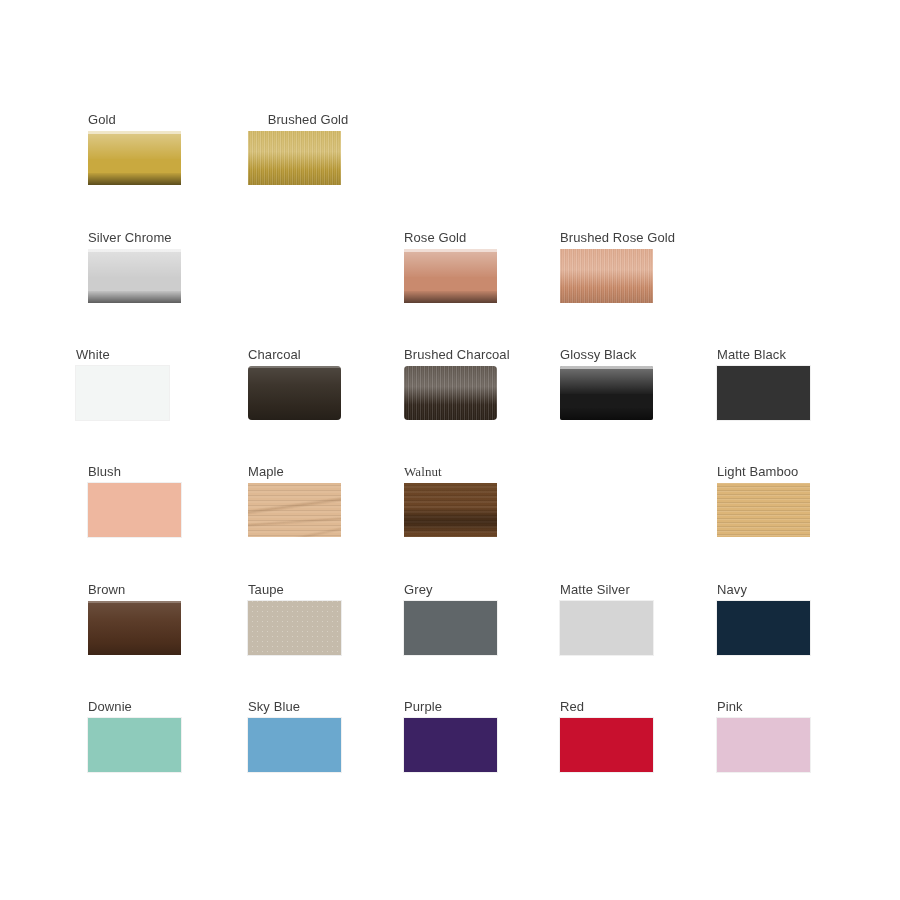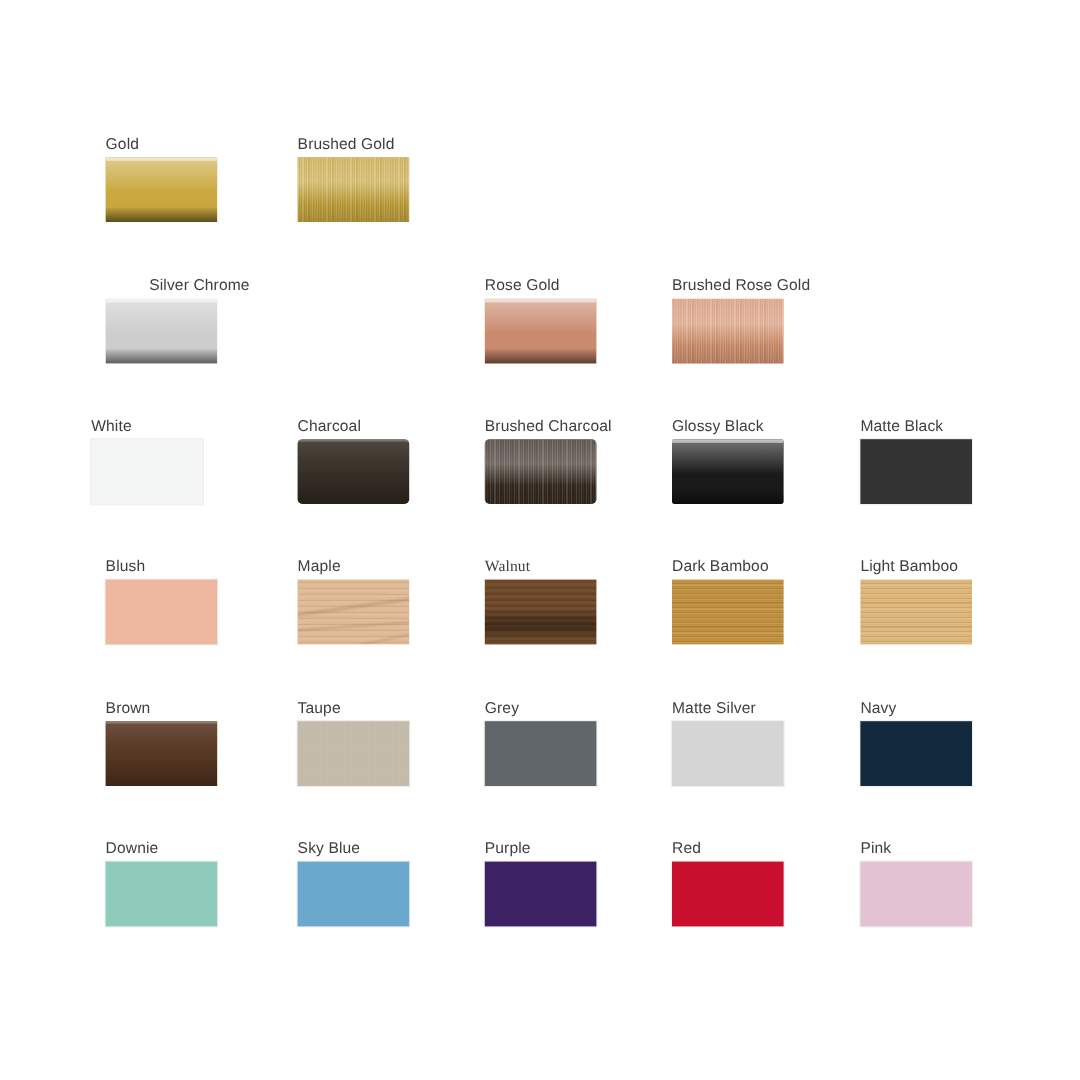--- a/index.html
+++ b/index.html
@@ -193,28 +193,28 @@
 
 <div id="swatch-grid">
     <div class="swatch-cell" style="left:88px; top:112px;">
       <div class="swatch-label">Gold</div>
       <div class="swatch-chip fx-glossy" style="background-color:#c9a93f;">
         <span class="gloss-rim"></span>
         <span class="gloss-top"></span>
         <span class="gloss-bottom"></span>
       </div>
     </div>
-    <div class="swatch-cell" style="left:248px; top:112px;">
+    <div class="swatch-cell" style="left:248px; top:112px;text-align:center;">
       <div class="swatch-label">Brushed Gold</div>
       <div class="swatch-chip fx-brushed" style="background-color:#c6a53c;">
         <span class="brush-lines"></span>
         <span class="brush-sheen"></span>
       </div>
     </div>
-    <div class="swatch-cell" style="left:88px; top:230px;text-align:right;">
+    <div class="swatch-cell" style="left:88px; top:230px;">
       <div class="swatch-label">Silver Chrome</div>
       <div class="swatch-chip fx-glossy" style="background-color:#cdcdcd;">
         <span class="gloss-rim"></span>
         <span class="gloss-top"></span>
         <span class="gloss-bottom"></span>
       </div>
     </div>
     <div class="swatch-cell" style="left:404px; top:230px;">
       <div class="swatch-label">Rose Gold</div>
       <div class="swatch-chip fx-glossy" style="background-color:#c98a6e;">
@@ -271,26 +271,20 @@
         <span class="maple-curve"></span>
       </div>
     </div>
     <div class="swatch-cell" style="left:404px; top:464px;font-family:Liberation Serif, serif;">
       <div class="swatch-label">Walnut</div>
       <div class="swatch-chip fx-wood fx-walnut" style="background-color:#6b4526;">
         <span class="wood-grain"></span>
         <span class="walnut-band"></span>
       </div>
     </div>
-    <div class="swatch-cell" style="left:560px; top:464px;">
-      <div class="swatch-label">Dark Bamboo</div>
-      <div class="swatch-chip fx-wood fx-bamboo" style="background-color:#c08f3e;">
-        <span class="wood-grain"></span>
-      </div>
-    </div>
     <div class="swatch-cell" style="left:717px; top:464px;">
       <div class="swatch-label">Light Bamboo</div>
       <div class="swatch-chip fx-wood fx-bamboo" style="background-color:#dcb578;">
         <span class="wood-grain"></span>
       </div>
     </div>
     <div class="swatch-cell" style="left:88px; top:582px;">
       <div class="swatch-label">Brown</div>
       <div class="swatch-chip fx-satin" style="background-color:#54331f;">
         <span class="satin-rim"></span>

